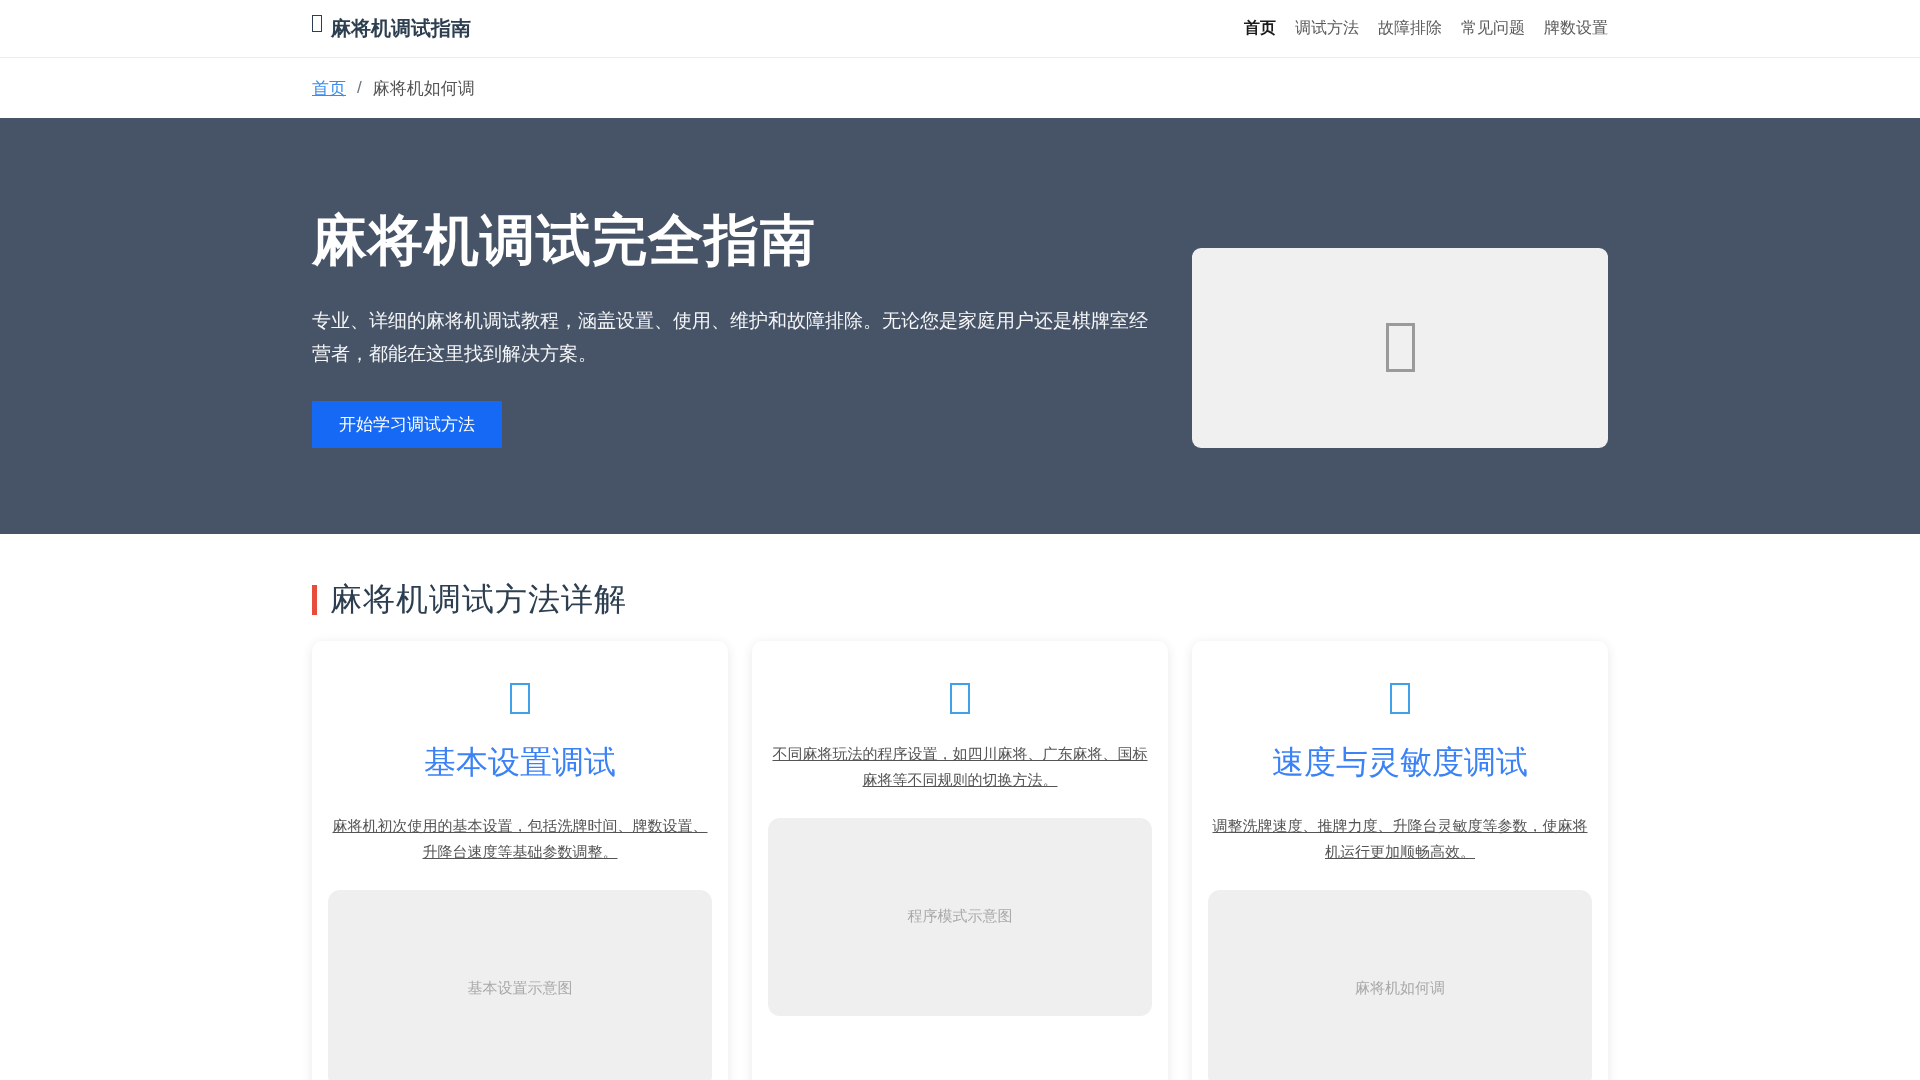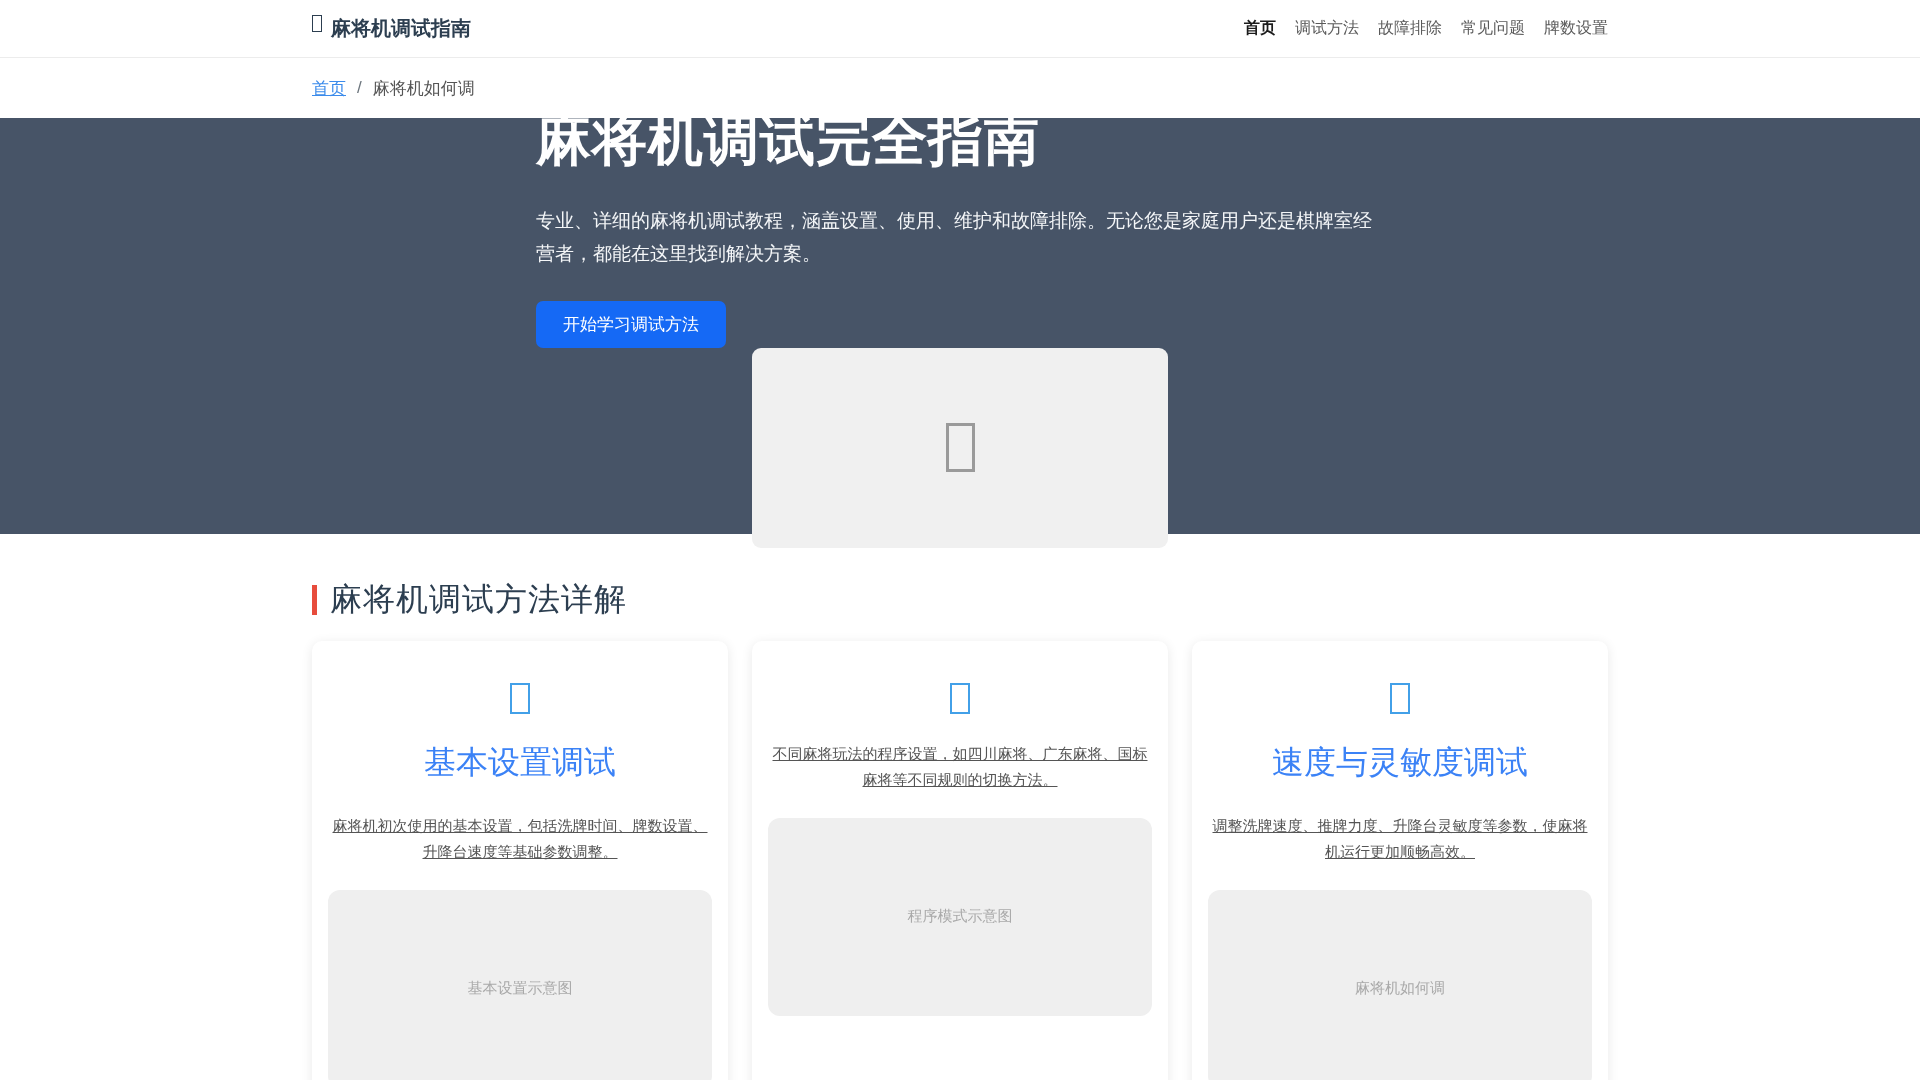--- a/index.html
+++ b/index.html
@@ -29,28 +29,28 @@
 
   
   .breadcrumb-bar { height: 60px; display: flex; align-items: center; background: #fff; }
   .breadcrumb { display: flex; align-items: center; font-size: 17px; }
   .breadcrumb a { color: #3b8beb; text-decoration: underline; cursor: pointer; }
   .breadcrumb .sep { color: #6c757d; margin: 0 11px; }
   .breadcrumb .current { color: #555; }
 
   
   .hero { height: 416px; background: #475467; display: flex; align-items: center; }
-  .hero .container { display: flex; align-items: center; justify-content: space-between; flex-direction: column; }
+  .hero .container { display: flex; align-items: flex-end; justify-content: space-between; }
   .hero-left { width: 848px; }
   .hero-title { font-size: 55px; font-weight: 700; color: #ffffff; letter-spacing: 1px; margin-bottom: 27px; }
   .hero-desc { font-size: 19px; line-height: 1.7; color: #f4f6f8; max-width: 836px; margin-bottom: 31px; }
   .hero-cta {
     display: inline-block; background: #1569f5; color: #fff;
     font-size: 17px; font-family: inherit; padding: 12px 27px;
-    border: none; border-radius: 7px; cursor: pointer;
+    border: none; border-radius: 1px; cursor: pointer;
   }
   .hero-media {
     width: 416px; height: 200px; background: #f0f0f0; border-radius: 9px;
     display: flex; align-items: center; justify-content: center; flex: none;
   }
   .hero-media .tofu { width: 29px; height: 49px; border-width: 3px; color: #9a9a9a; }
 
   
   .section { padding-top: 44px; }
   .section-head { display: flex; align-items: center; gap: 13px; }

